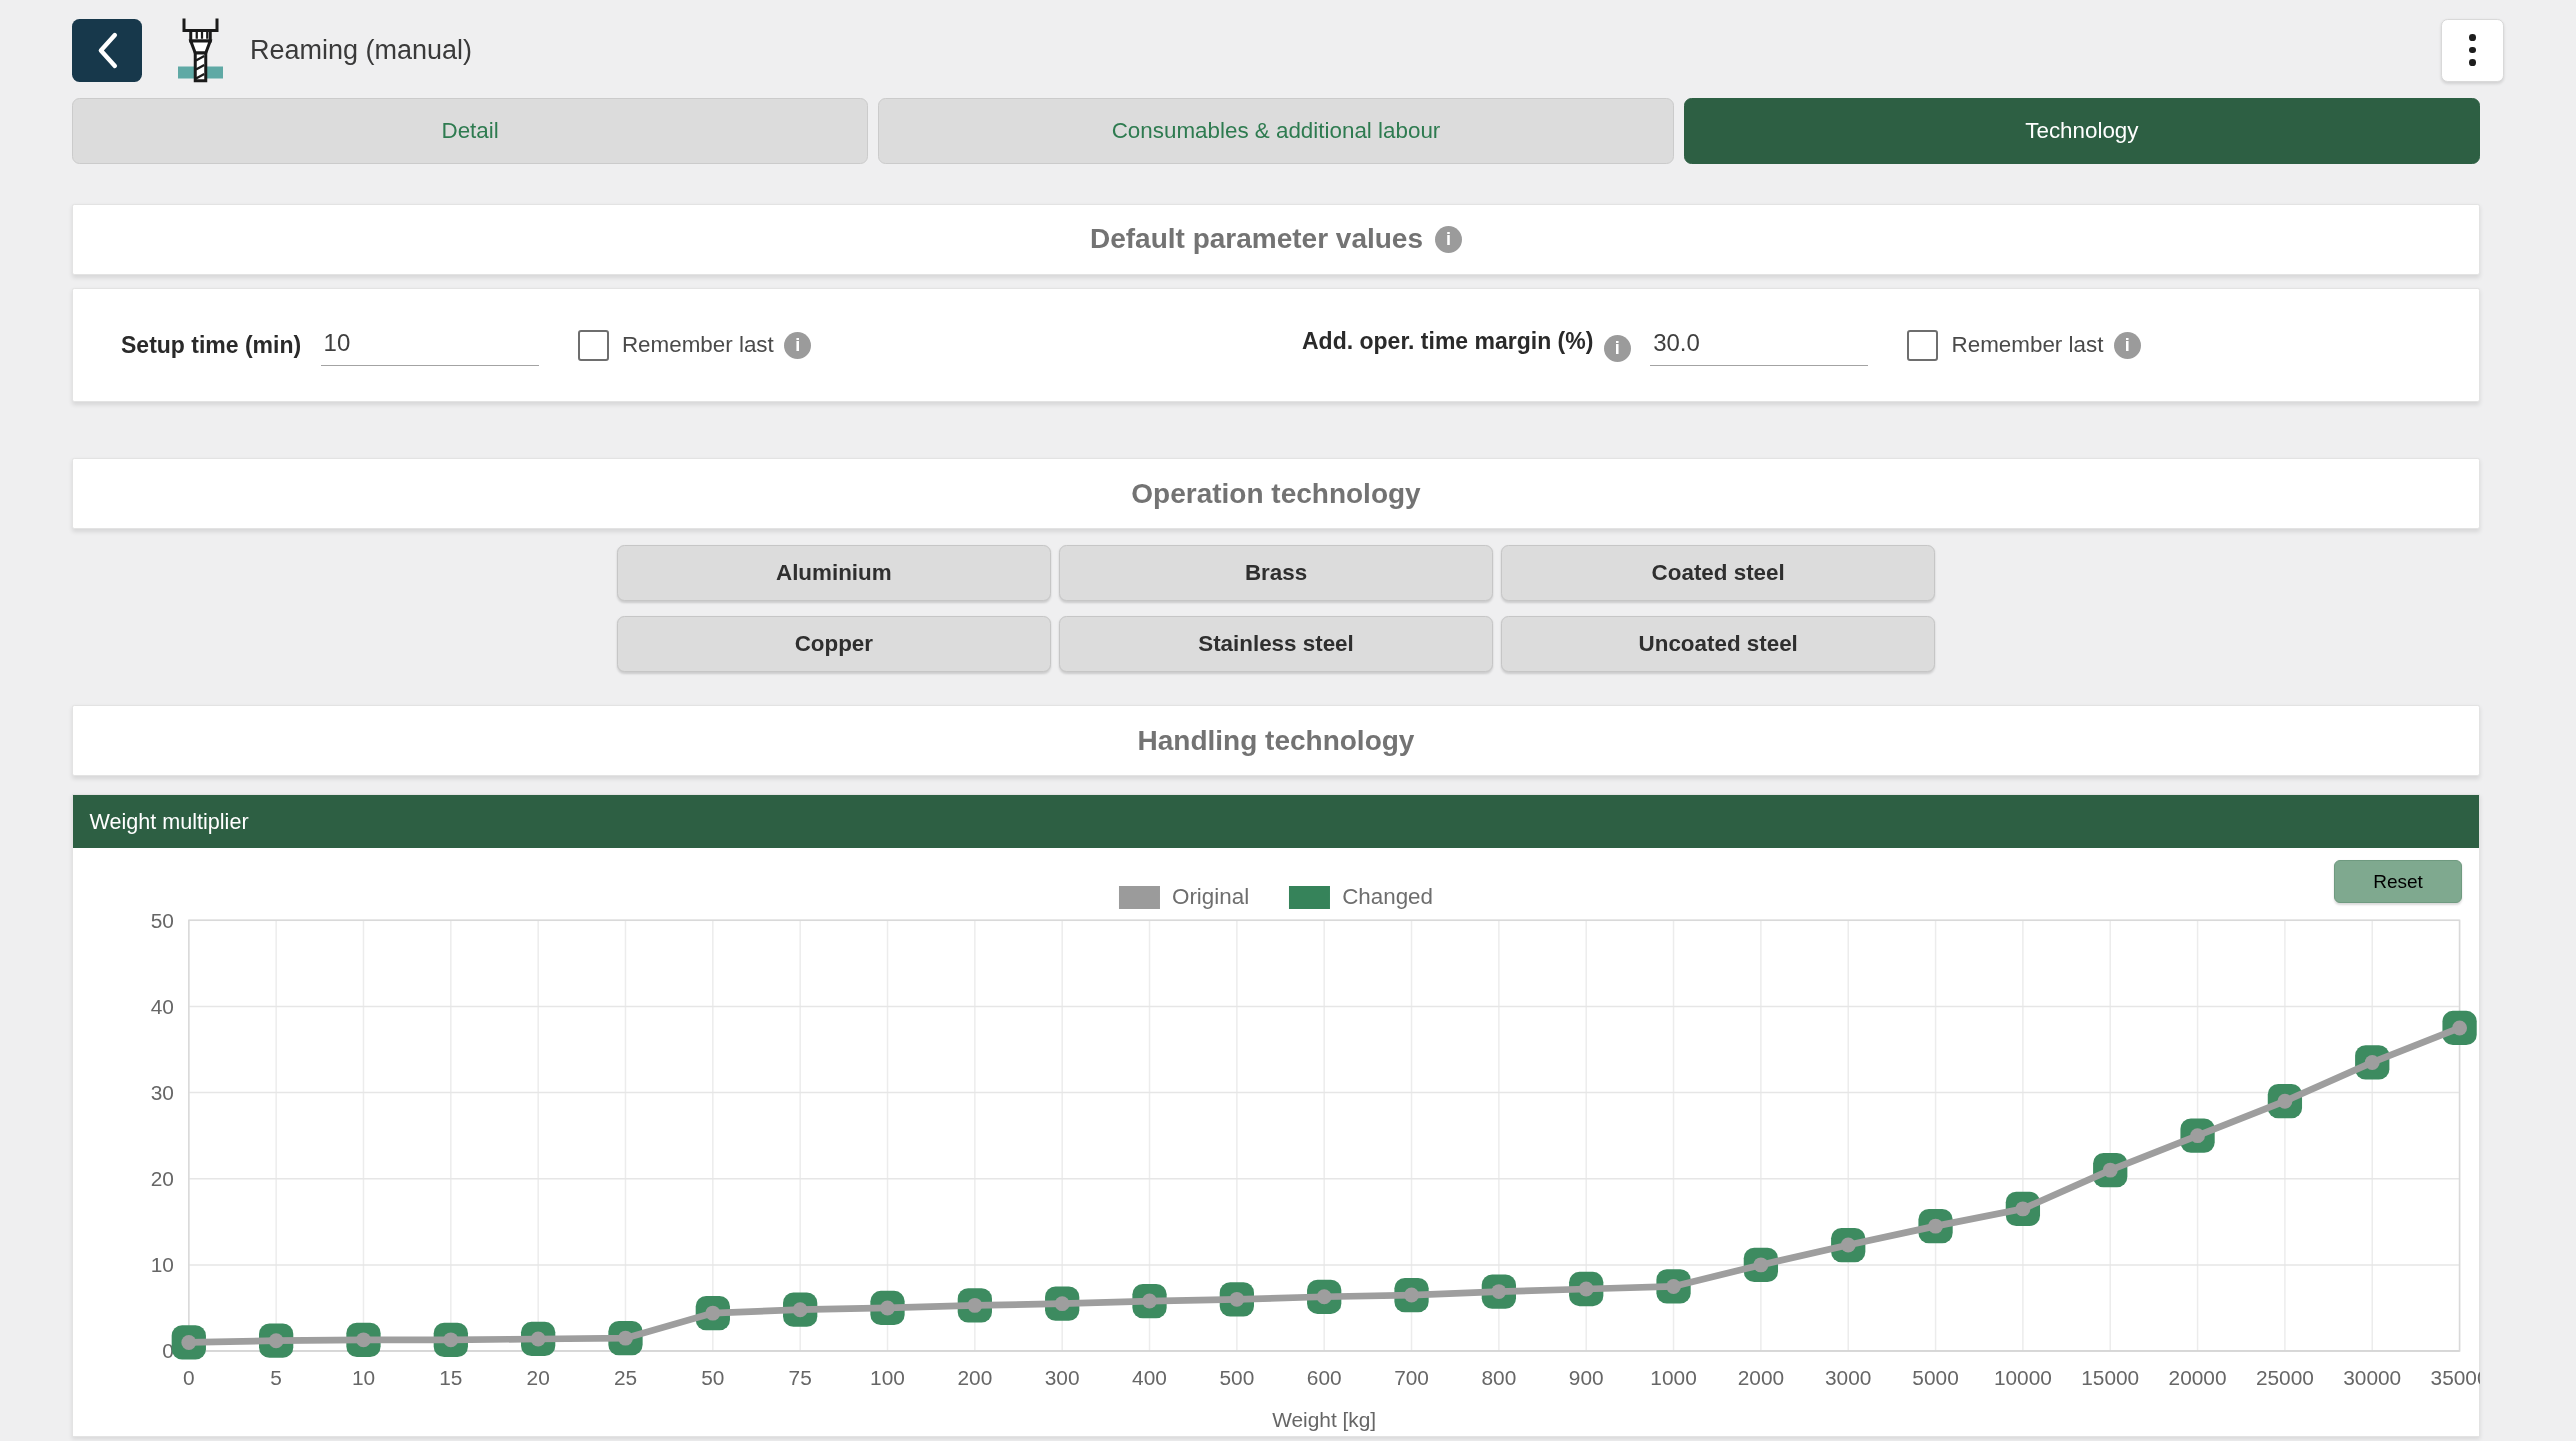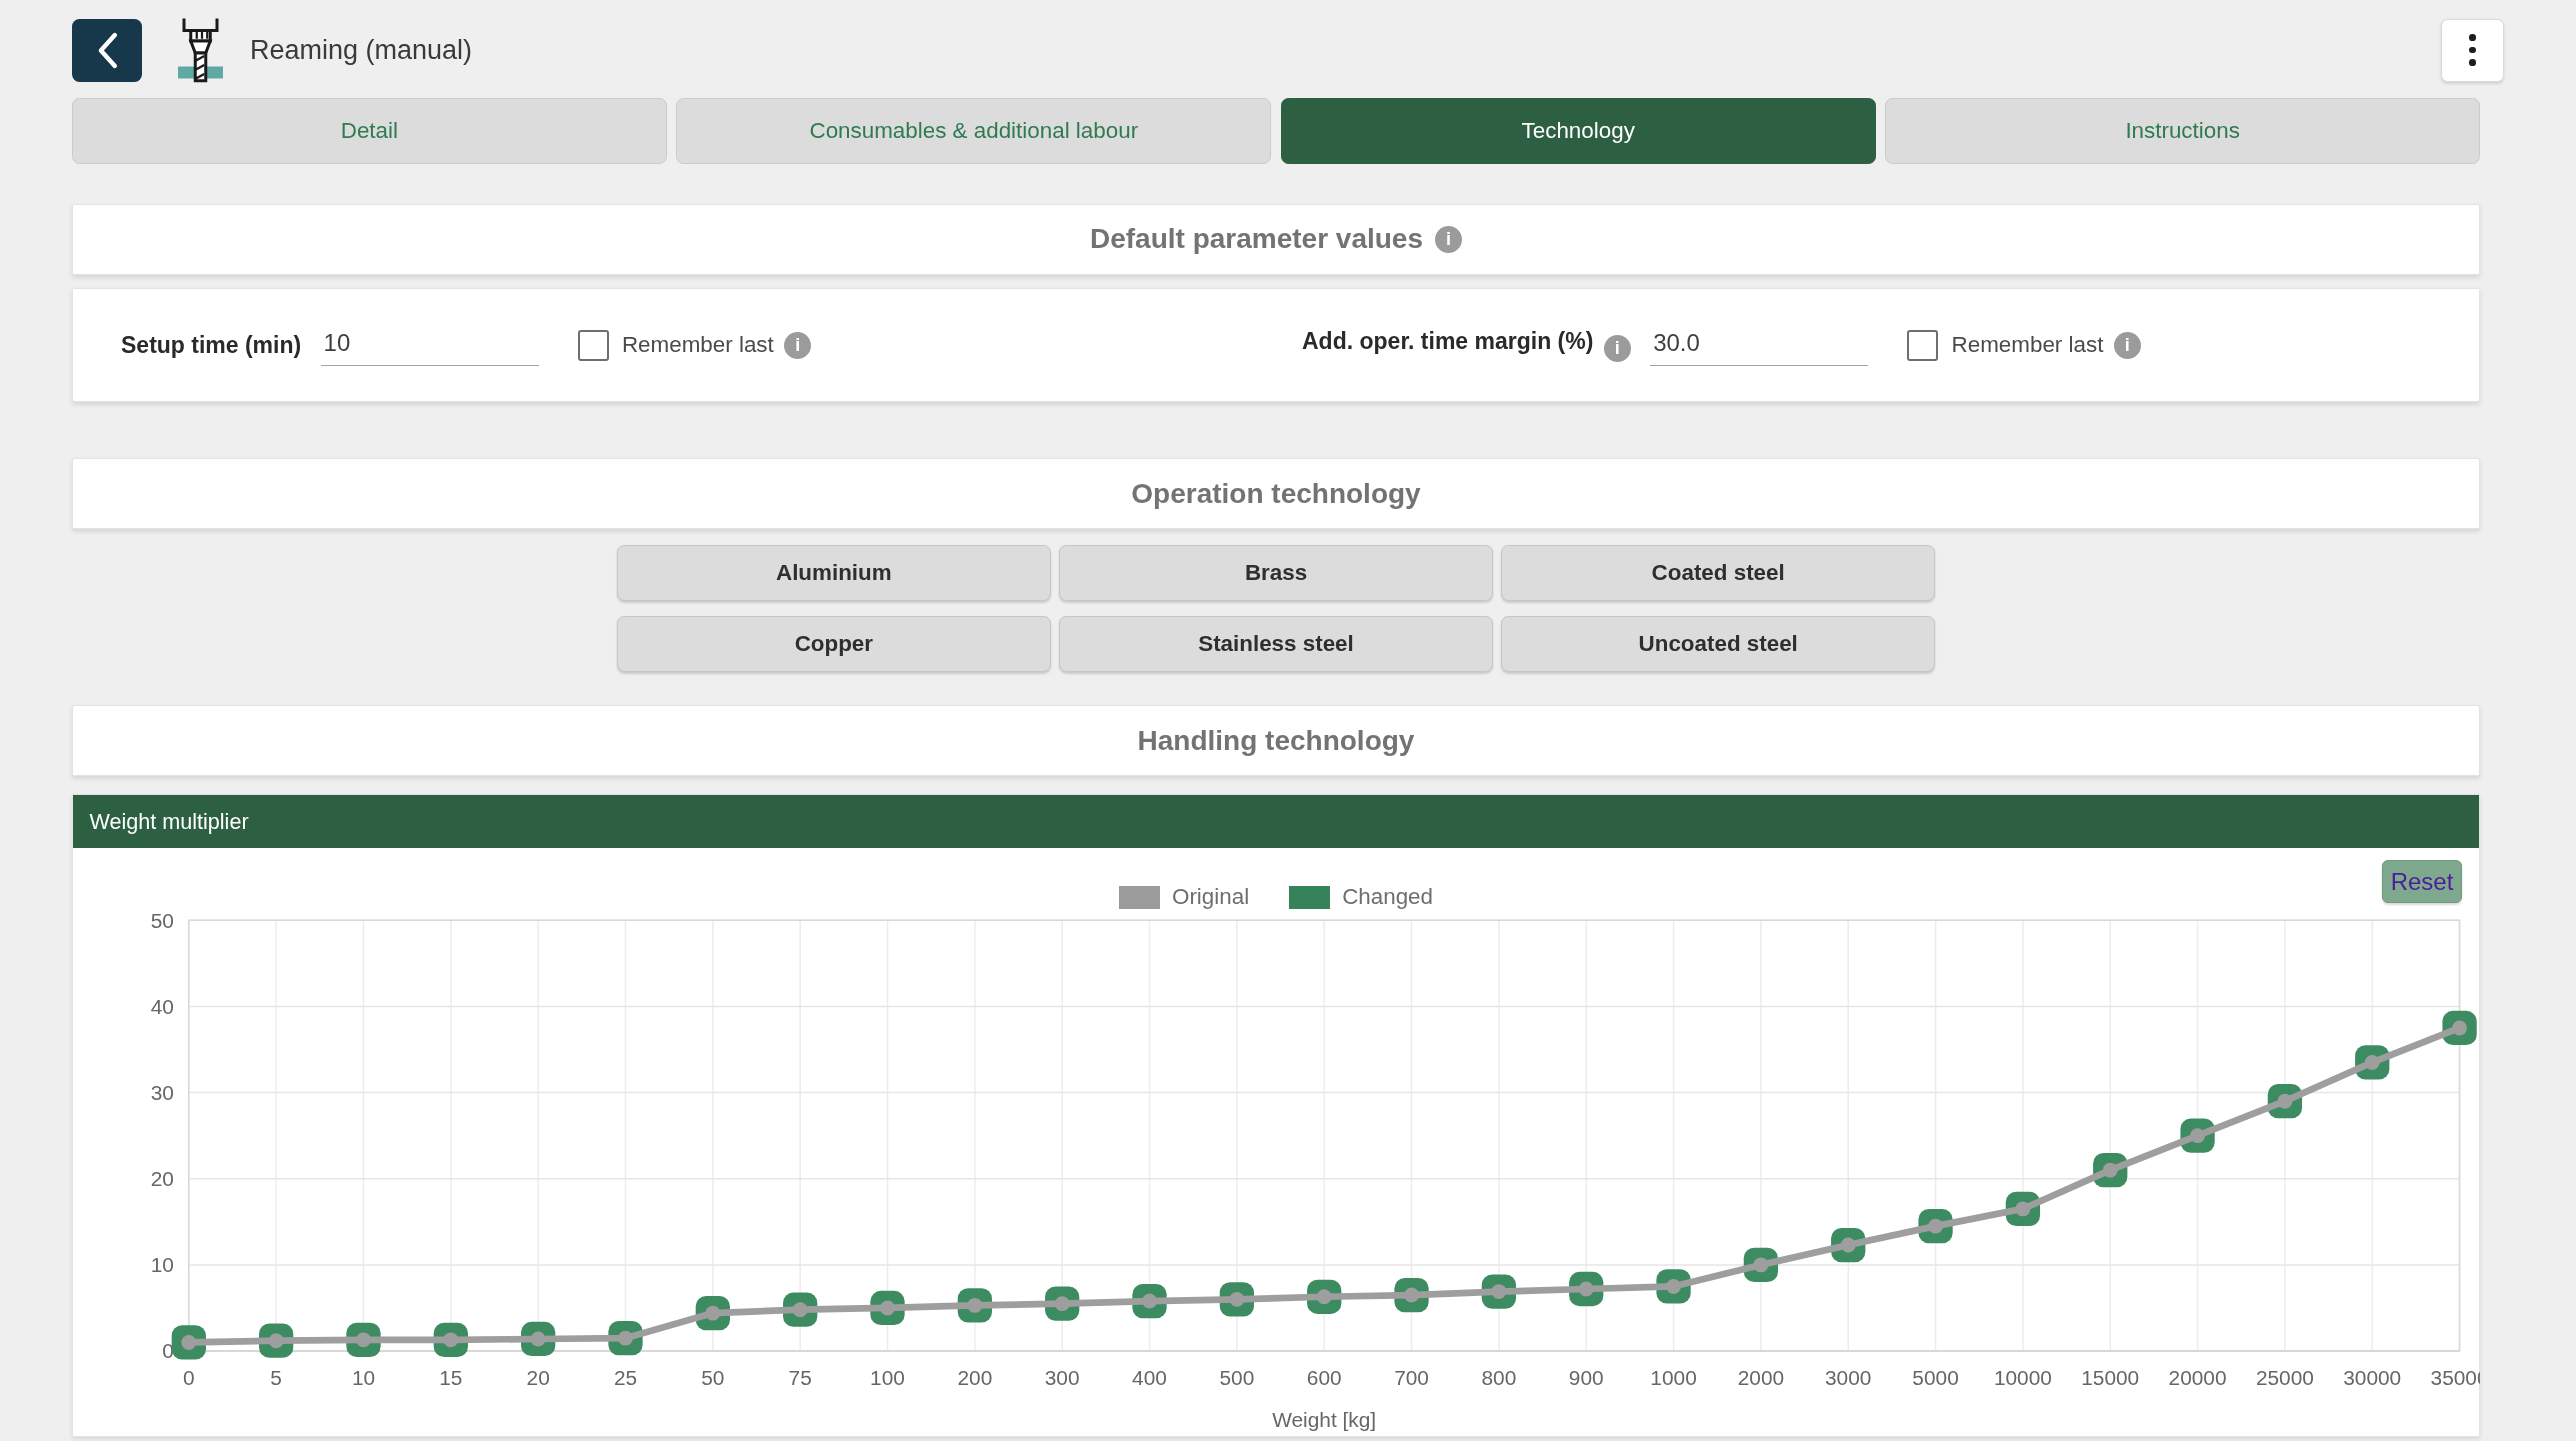--- a/index.html
+++ b/index.html
@@ -57,22 +57,22 @@
   .mat-row + .mat-row{margin-top:15px;}
   .mat-btn{width:434px;height:56px;background:#dcdcdc;border:0.7px solid #c6c6c6;border-radius:7.5px;
            box-shadow:0 1.5px 2.2px rgba(0,0,0,.15);font-size:22.4px;font-weight:bold;color:#2f2f2f;
            display:flex;align-items:center;justify-content:center;cursor:pointer;font-family:inherit;}
 
   
   .chart-card{margin-top:18px;box-shadow:0 2.2px 4.5px rgba(0,0,0,.10);border:0.7px solid #e3e3e3;}
   .weight-bar{height:53px;background:#2d5f43;color:#fff;font-size:21.6px;display:flex;
               align-items:center;padding-left:16.4px;}
   .chart-body{position:relative;background:#fff;height:588px;}
-  .reset-btn{position:absolute;top:12px;right:17px;width:80px;height:43px;background:#7fa98f;
-             border:0.7px solid #6f9a80;border-radius:6px;color:#4c1d95;font-size:24px;cursor:pointer;
+  .reset-btn{position:absolute;top:12px;right:17px;width:128px;height:43px;background:#7fa98f;
+             border:0.7px solid #6f9a80;border-radius:6px;color:#000000;font-size:19px;cursor:pointer;
              box-shadow:0 1.5px 2.2px rgba(0,0,0,.15);font-family:inherit;}
   .legend{position:absolute;top:36px;left:50%;transform:translateX(-50%);display:flex;
           align-items:center;gap:40px;}
   .legend-item{display:flex;align-items:center;gap:12px;}
   .legend-swatch{width:41px;height:23px;display:block;}
   .legend-label{font-size:22.4px;color:#6e6e6e;}
   #chart-svg{display:block;width:2407px;height:588px;}
 </style>
 </head>
 <body>
@@ -107,21 +107,20 @@
       <span></span>
     </button>
   </div>
 
   <div class="content">
 
     <div class="tabs">
       <button class="tab">Detail</button>
       <button class="tab">Consumables &amp; additional labour</button>
       <button class="tab active">Technology</button>
-      <button class="tab">Instructions</button>
     </div>
 
     <div class="panel section-head head-defaults">
       <span>Default parameter values</span>
       <i class="info-icon">i</i>
     </div>
 
     <div class="panel params">
       <div class="param-group left">
         <span class="param-label">Setup time (min)</span>

